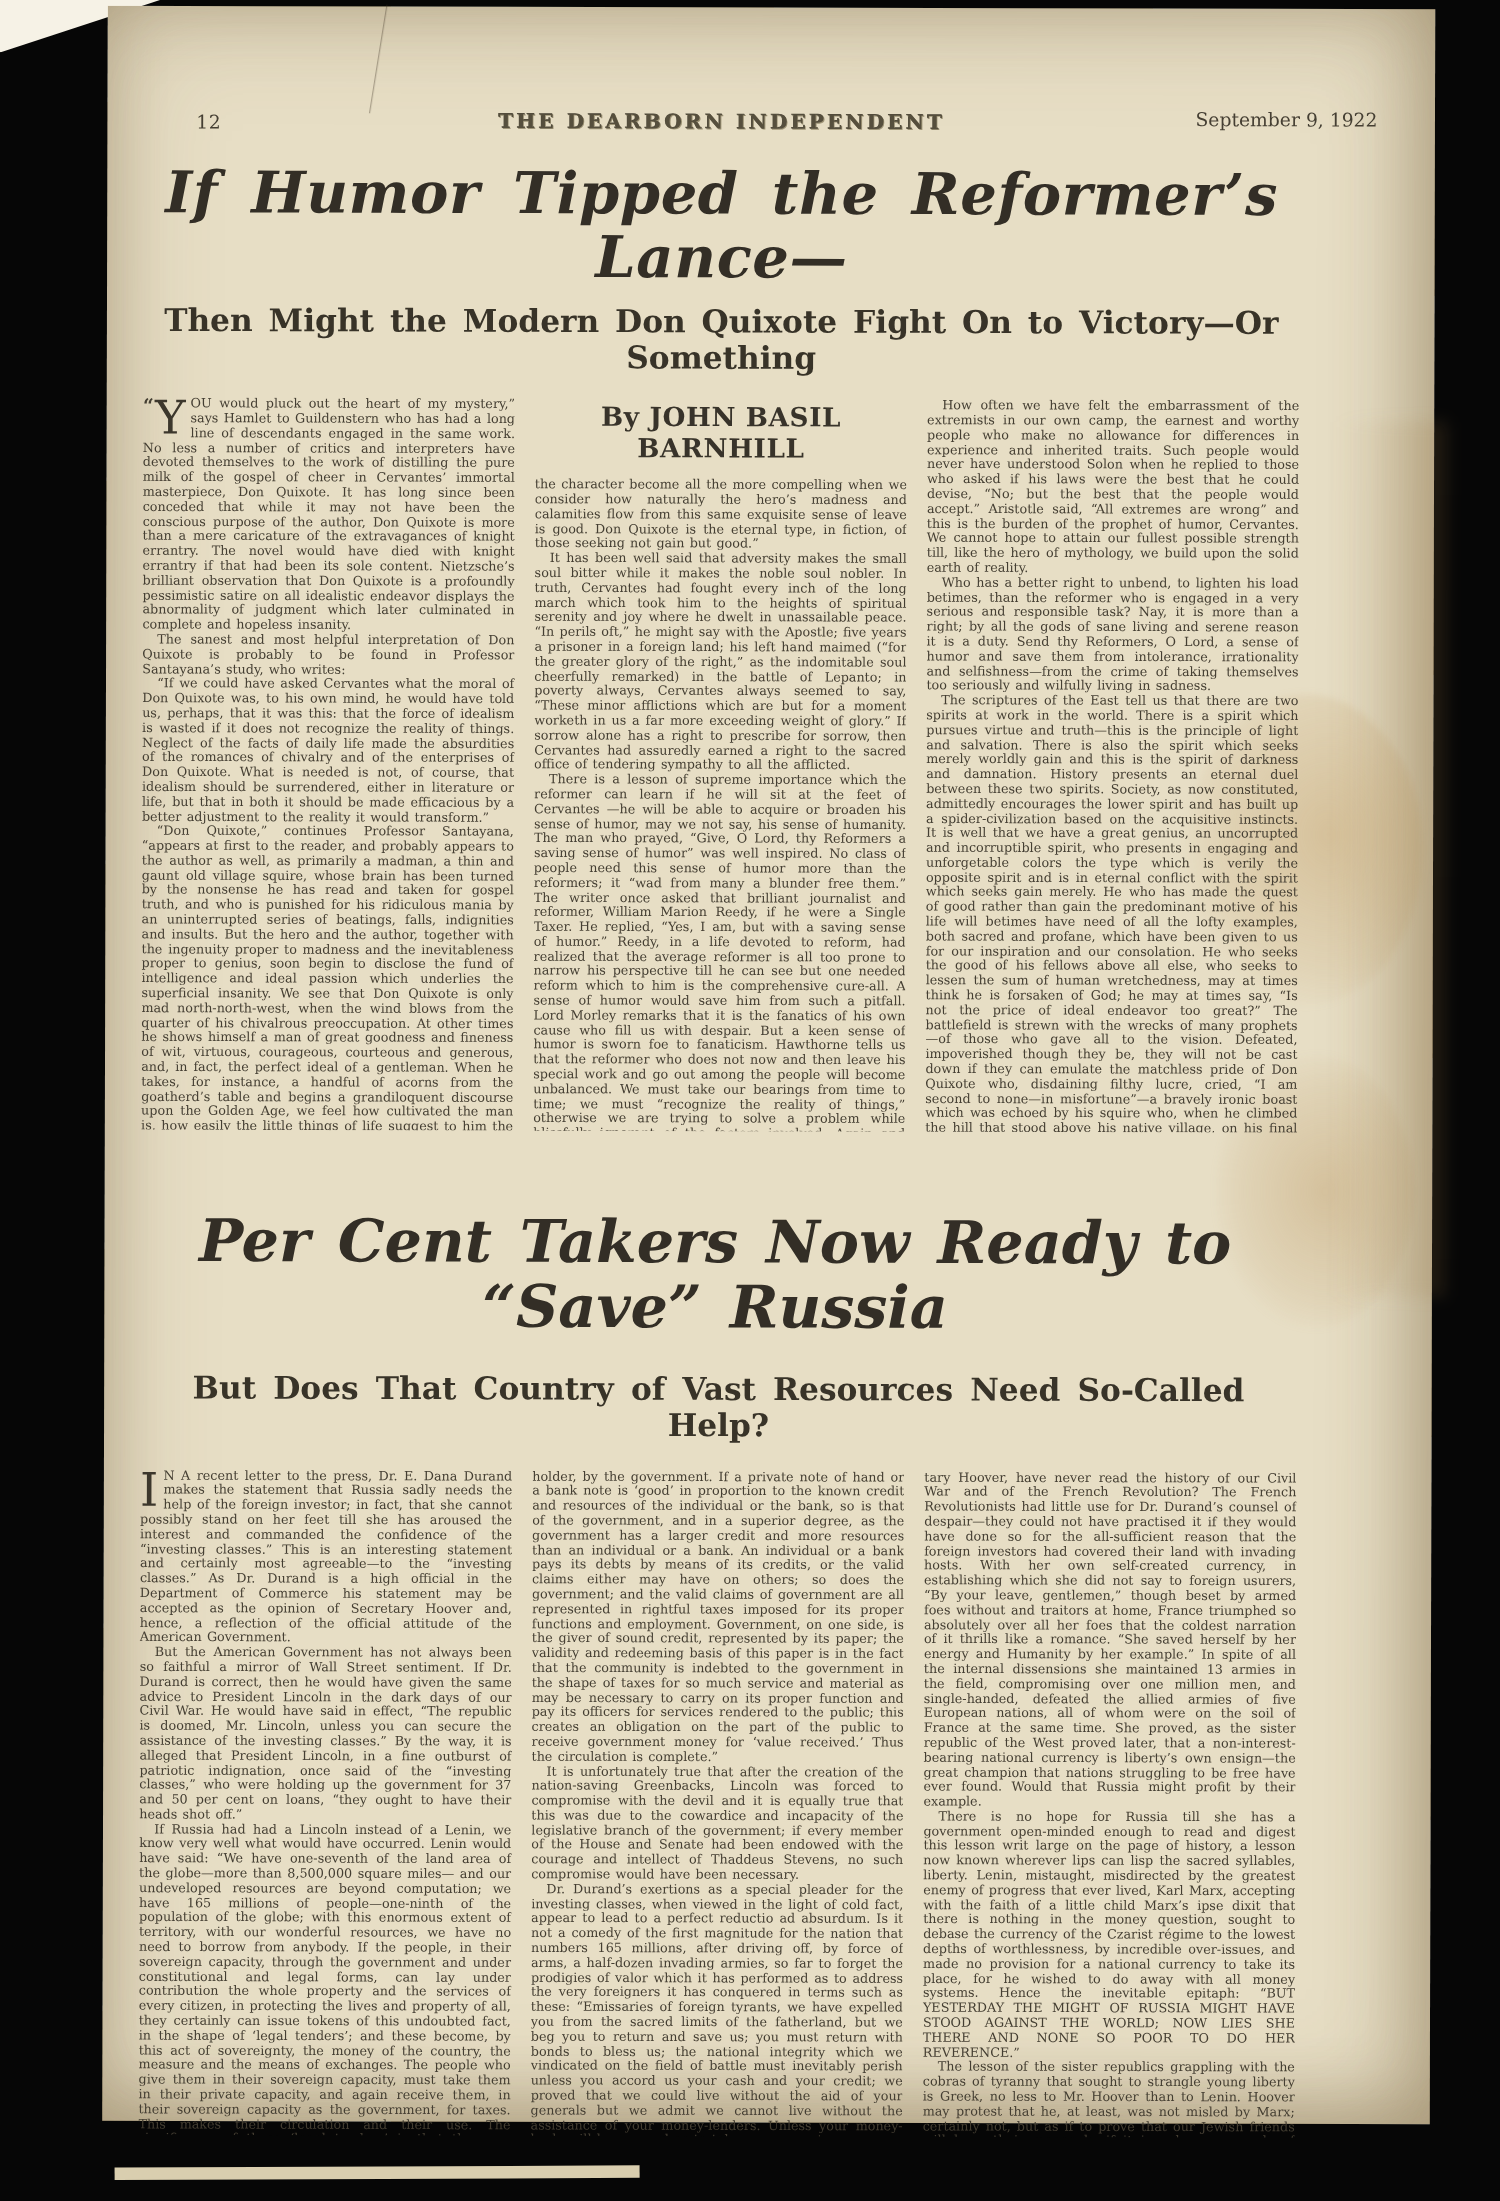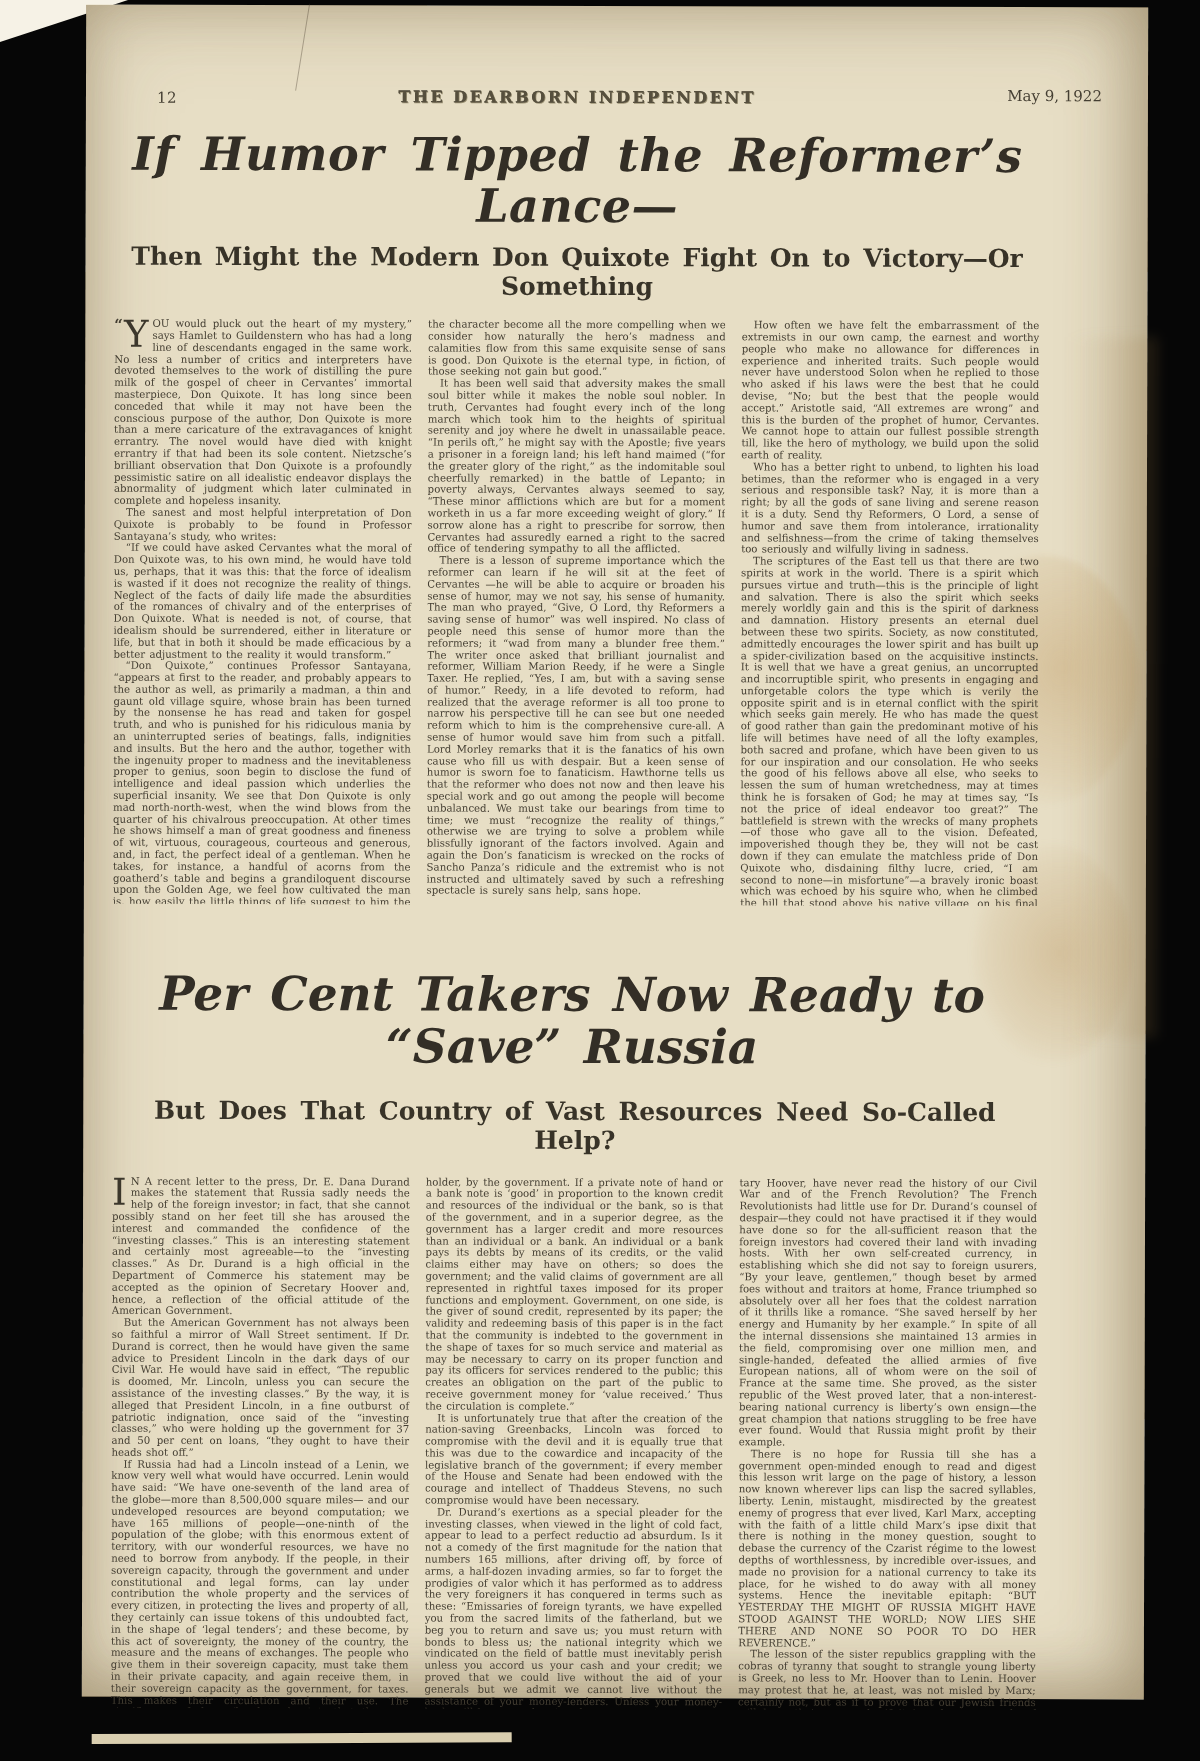--- a/index.html
+++ b/index.html
@@ -115,35 +115,36 @@
   <div class="stain stain-2"></div>
   <div class="stain stain-3"></div>
   <div class="fold-line"></div>
   <div class="bottom-sliver"></div>
 
   <div class="content">
 
     <div class="header-row">
       <span class="page-number">12</span>
       <span class="masthead">THE DEARBORN INDEPENDENT</span>
-      <span class="issue-date">May 9, 1922</span>
+      <span class="issue-date">September 9, 1922</span>
     </div>
 
     <h1 class="headline-1">If Humor Tipped the Reformer’s Lance—</h1>
     <h2 class="subhead-1">Then Might the Modern Don Quixote Fight On to Victory—Or Something</h2>
 
     <div class="cols cols-a1">
       <div class="col">
         <p class="para first"><span class="dropcap-wrap"><span class="dc-quote">“</span><span class="dc-letter">Y</span></span><span>OU would pluck out the heart of my mystery,” says Hamlet to Guildenstern who has had a long line of descendants engaged in the same work.  No less a number of critics and interpreters have devoted themselves to the work of distilling the pure milk of the gospel of cheer in Cervantes’ immortal masterpiece, Don Quixote.  It has long since been conceded that while it may not have been the conscious purpose of the author, Don Quixote is more than a mere caricature of the extravagances of knight errantry. The novel would have died with knight errantry if that had been its sole content.  Nietzsche’s brilliant observation that Don Quixote is a profoundly pessimistic satire on all idealistic endeavor displays the abnormality of judgment which later culminated in complete and hopeless insanity.</span></p>
       <p class="para">The sanest and most helpful interpretation of Don Quixote is probably to be found in Professor Santayana’s study, who writes:</p>
           <p class="para">“If we could have asked Cervantes what the moral of Don Quixote was, to his own mind, he would have told us, perhaps, that it was this: that the force of idealism is wasted if it does not recognize the reality of things.  Neglect of the facts of daily life made the absurdities of the romances of chivalry and of the enterprises of Don Quixote.  What is needed is not, of course, that idealism should be surrendered, either in literature or life, but that in both it should be made efficacious by a better adjustment to the reality it would transform.”</p>
           <p class="para">“Don Quixote,” continues Professor Santayana, “appears at first to the reader, and probably appears to the author as well, as primarily a madman, a thin and gaunt old village squire, whose brain has been turned by the nonsense he has read and taken for gospel truth, and who is punished for his ridiculous mania by an uninterrupted series of beatings, falls, indignities and insults.  But the hero and the author, together with the ingenuity proper to madness and the inevitableness proper to genius, soon begin to disclose the fund of intelligence and ideal passion which underlies the superficial insanity.  We see that Don Quixote is only mad north-north-west, when the wind blows from the quarter of his chivalrous preoccupation.  At other times he shows himself a man of great goodness and fineness of wit, virtuous, courageous, courteous and generous, and, in fact, the perfect ideal of a gentleman.  When he takes, for instance, a handful of acorns from the goatherd’s table and begins a grandiloquent discourse upon the Golden Age, we feel how cultivated the man is, how easily the little things of life suggest to him the great things, and with what delight he dwells on what is beautiful and happy.  The truth and pathos of</p>
         </div>
       <div class="col noindent-first">
-      <p class="para">the character become all the more compelling when we consider how naturally the hero’s madness and calamities flow from this same exquisite sense of sans is good.  Don Quixote is the eternal type, in fiction, of those seeking not gain but good.”</p>
+        <h3 class="byline">By JOHN BASIL BARNHILL</h3>
+      <p class="para">the character become all the more compelling when we consider how naturally the hero’s madness and calamities flow from this same exquisite sense of leave is good.  Don Quixote is the eternal type, in fiction, of those seeking not gain but good.”</p>
           <p class="para">It has been well said that adversity makes the small soul bitter while it makes the noble soul nobler.  In truth, Cervantes had fought every inch of the long march which took him to the heights of spiritual serenity and joy where he dwelt in unassailable peace.  “In perils oft,” he might say with the Apostle; five years a prisoner in a foreign land; his left hand maimed (“for the greater glory of the right,” as the indomitable soul cheerfully remarked) in the battle of Lepanto; in poverty always, Cervantes always seemed to say, “These minor afflictions which are but for a moment worketh in us a far more exceeding weight of glory.”  If sorrow alone has a right to prescribe for sorrow, then Cervantes had assuredly earned a right to the sacred office of tendering sympathy to all the afflicted.</p>
           <p class="para">There is a lesson of supreme importance which the reformer can learn if he will sit at the feet of Cervantes —he will be able to acquire or broaden his sense of humor, may we not say, his sense of humanity.  The man who prayed, “Give, O Lord, thy Reformers a saving sense of humor” was well inspired.  No class of people need this sense of humor more than the reformers; it “wad from many a blunder free them.” The writer once asked that brilliant journalist and reformer, William Marion Reedy, if he were a Single Taxer.  He replied, “Yes, I am, but with a saving sense of humor.”  Reedy, in a life devoted to reform, had realized that the average reformer is all too prone to narrow his perspective till he can see but one needed reform which to him is the comprehensive cure-all.  A sense of humor would save him from such a pitfall. Lord Morley remarks that it is the fanatics of his own cause who fill us with despair.  But a keen sense of humor is sworn foe to fanaticism.  Hawthorne tells us that the reformer who does not now and then leave his special work and go out among the people will become unbalanced.  We must take our bearings from time to time; we must “recognize the reality of things,” otherwise we are trying to solve a problem while blissfully ignorant of the factors involved.  Again and again the Don’s fanaticism is wrecked on the rocks of Sancho Panza’s ridicule and the extremist who is not instructed and ultimately saved by such a refreshing spectacle is surely sans help, sans hope.</p>
         </div>
       <div class="col">
           <p class="para">How often we have felt the embarrassment of the extremists in our own camp, the earnest and worthy people who make no allowance for differences in experience and inherited traits.  Such people would never have understood Solon when he replied to those who asked if his laws were the best that he could devise, “No; but the best that the people would accept.”  Aristotle said, “All extremes are wrong” and this is the burden of the prophet of humor, Cervantes.  We cannot hope to attain our fullest possible strength till, like the hero of mythology, we build upon the solid earth of reality.</p>
           <p class="para">Who has a better right to unbend, to lighten his load betimes, than the reformer who is engaged in a very serious and responsible task?  Nay, it is more than a right; by all the gods of sane living and serene reason it is a duty.  Send thy Reformers, O Lord, a sense of humor and save them from intolerance, irrationality and selfishness—from the crime of taking themselves too seriously and wilfully living in sadness.</p>
           <p class="para">The scriptures of the East tell us that there are two spirits at work in the world.  There is a spirit which pursues virtue and truth—this is the principle of light and salvation.  There is also the spirit which seeks merely worldly gain and this is the spirit of darkness and damnation.  History presents an eternal duel between these two spirits.  Society, as now constituted, admittedly encourages the lower spirit and has built up a spider-civilization based on the acquisitive instincts.  It is well that we have a great genius, an uncorrupted and incorruptible spirit, who presents in engaging and unforgetable colors the type which is verily the opposite spirit and is in eternal conflict with the spirit which seeks gain merely.  He who has made the quest of good rather than gain the predominant motive of his life will betimes have need of all the lofty examples, both sacred and profane, which have been given to us for our inspiration and our consolation. He who seeks the good of his fellows above all else, who seeks to lessen the sum of human wretchedness, may at times think he is forsaken of God; he may at times say, “Is not the price of ideal endeavor too great?”  The battlefield is strewn with the wrecks of many prophets—of those who gave all to the vision. Defeated, impoverished though they be, they will not be cast down if they can emulate the matchless pride of Don Quixote who, disdaining filthy lucre, cried, “I am second to none—in misfortune”—a bravely ironic boast which was echoed by his squire who, when he climbed the hill that stood above his native village, on his final return home, said, “We have come home, if not rich, at least well-whipped.”</p>
         </div>
     </div>
 

